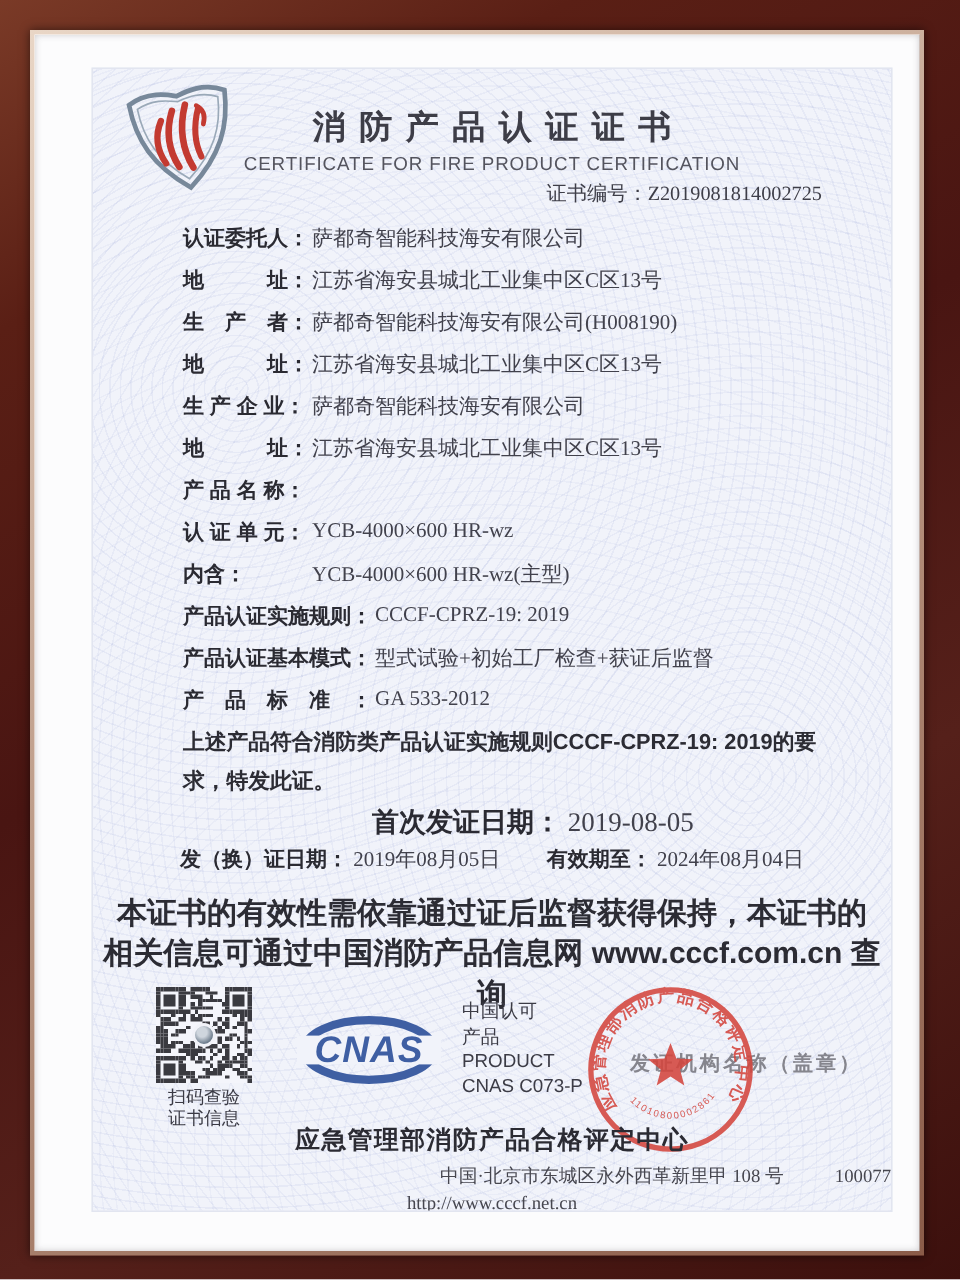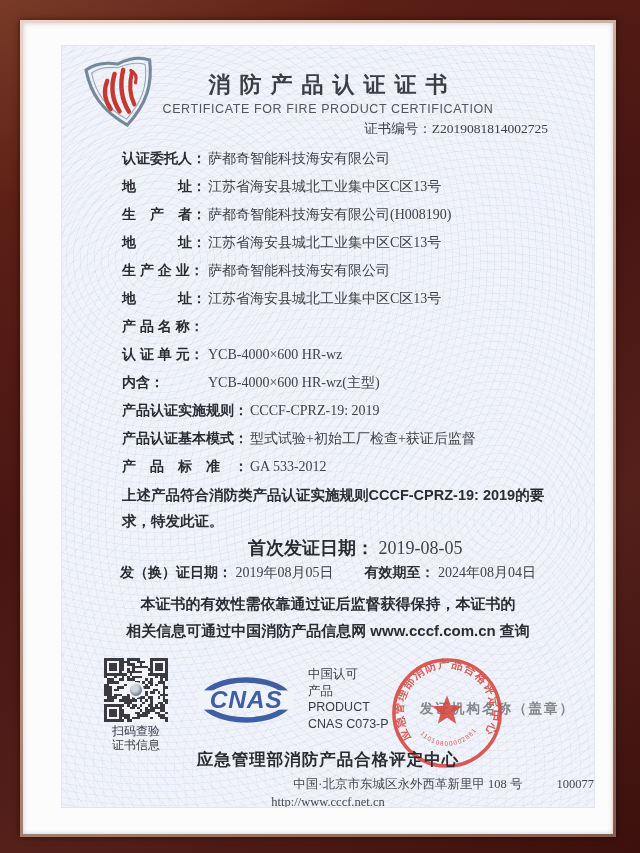--- a/index.html
+++ b/index.html
@@ -47,21 +47,21 @@
     font-size:14.5px; line-height:26px; color:#2c2c34; }
 
   .dateline1{ position:absolute; top:490px; left:170px; font-size:18px;margin-left:16px; }
   .dateline2{ position:absolute; top:518px; left:58px; font-size:14px; }
   .dlabel{ font-family:"Liberation Sans","DejaVu Sans",sans-serif; font-weight:700; color:#2a2a32; }
   .dval{ color:#41414c; }
   .dgap{ display:inline-block; width:24px; }
 
   .notice{ position:absolute; left:0; width:100%; text-align:center;
     font-family:"Liberation Sans","DejaVu Sans",sans-serif; font-weight:700;
-    font-size:15px; color:#2c2c34; }
+    font-size:20px; color:#2c2c34; }
   .notice.l1{ top:549px; } .notice.l2{ top:576px; }
 
   
   .qr{ position:absolute; left:42px; top:612px; width:64px; height:64px;
     display:grid; grid-template-columns:repeat(25,1fr); grid-auto-rows:1fr;
     background:#f4f5fb; }
   .qr i.b{ background:#3a3a40; } .qr i.w{ background:transparent; }
   .qr-logo{ position:absolute; left:66px; top:636px; width:16px; height:16px; border-radius:50%;
     background:radial-gradient(circle at 40% 35%, #cfd6de 0 30%, #6f7e8e 70%, #4c5a68);
     border:2px solid #f1f2f8; }

